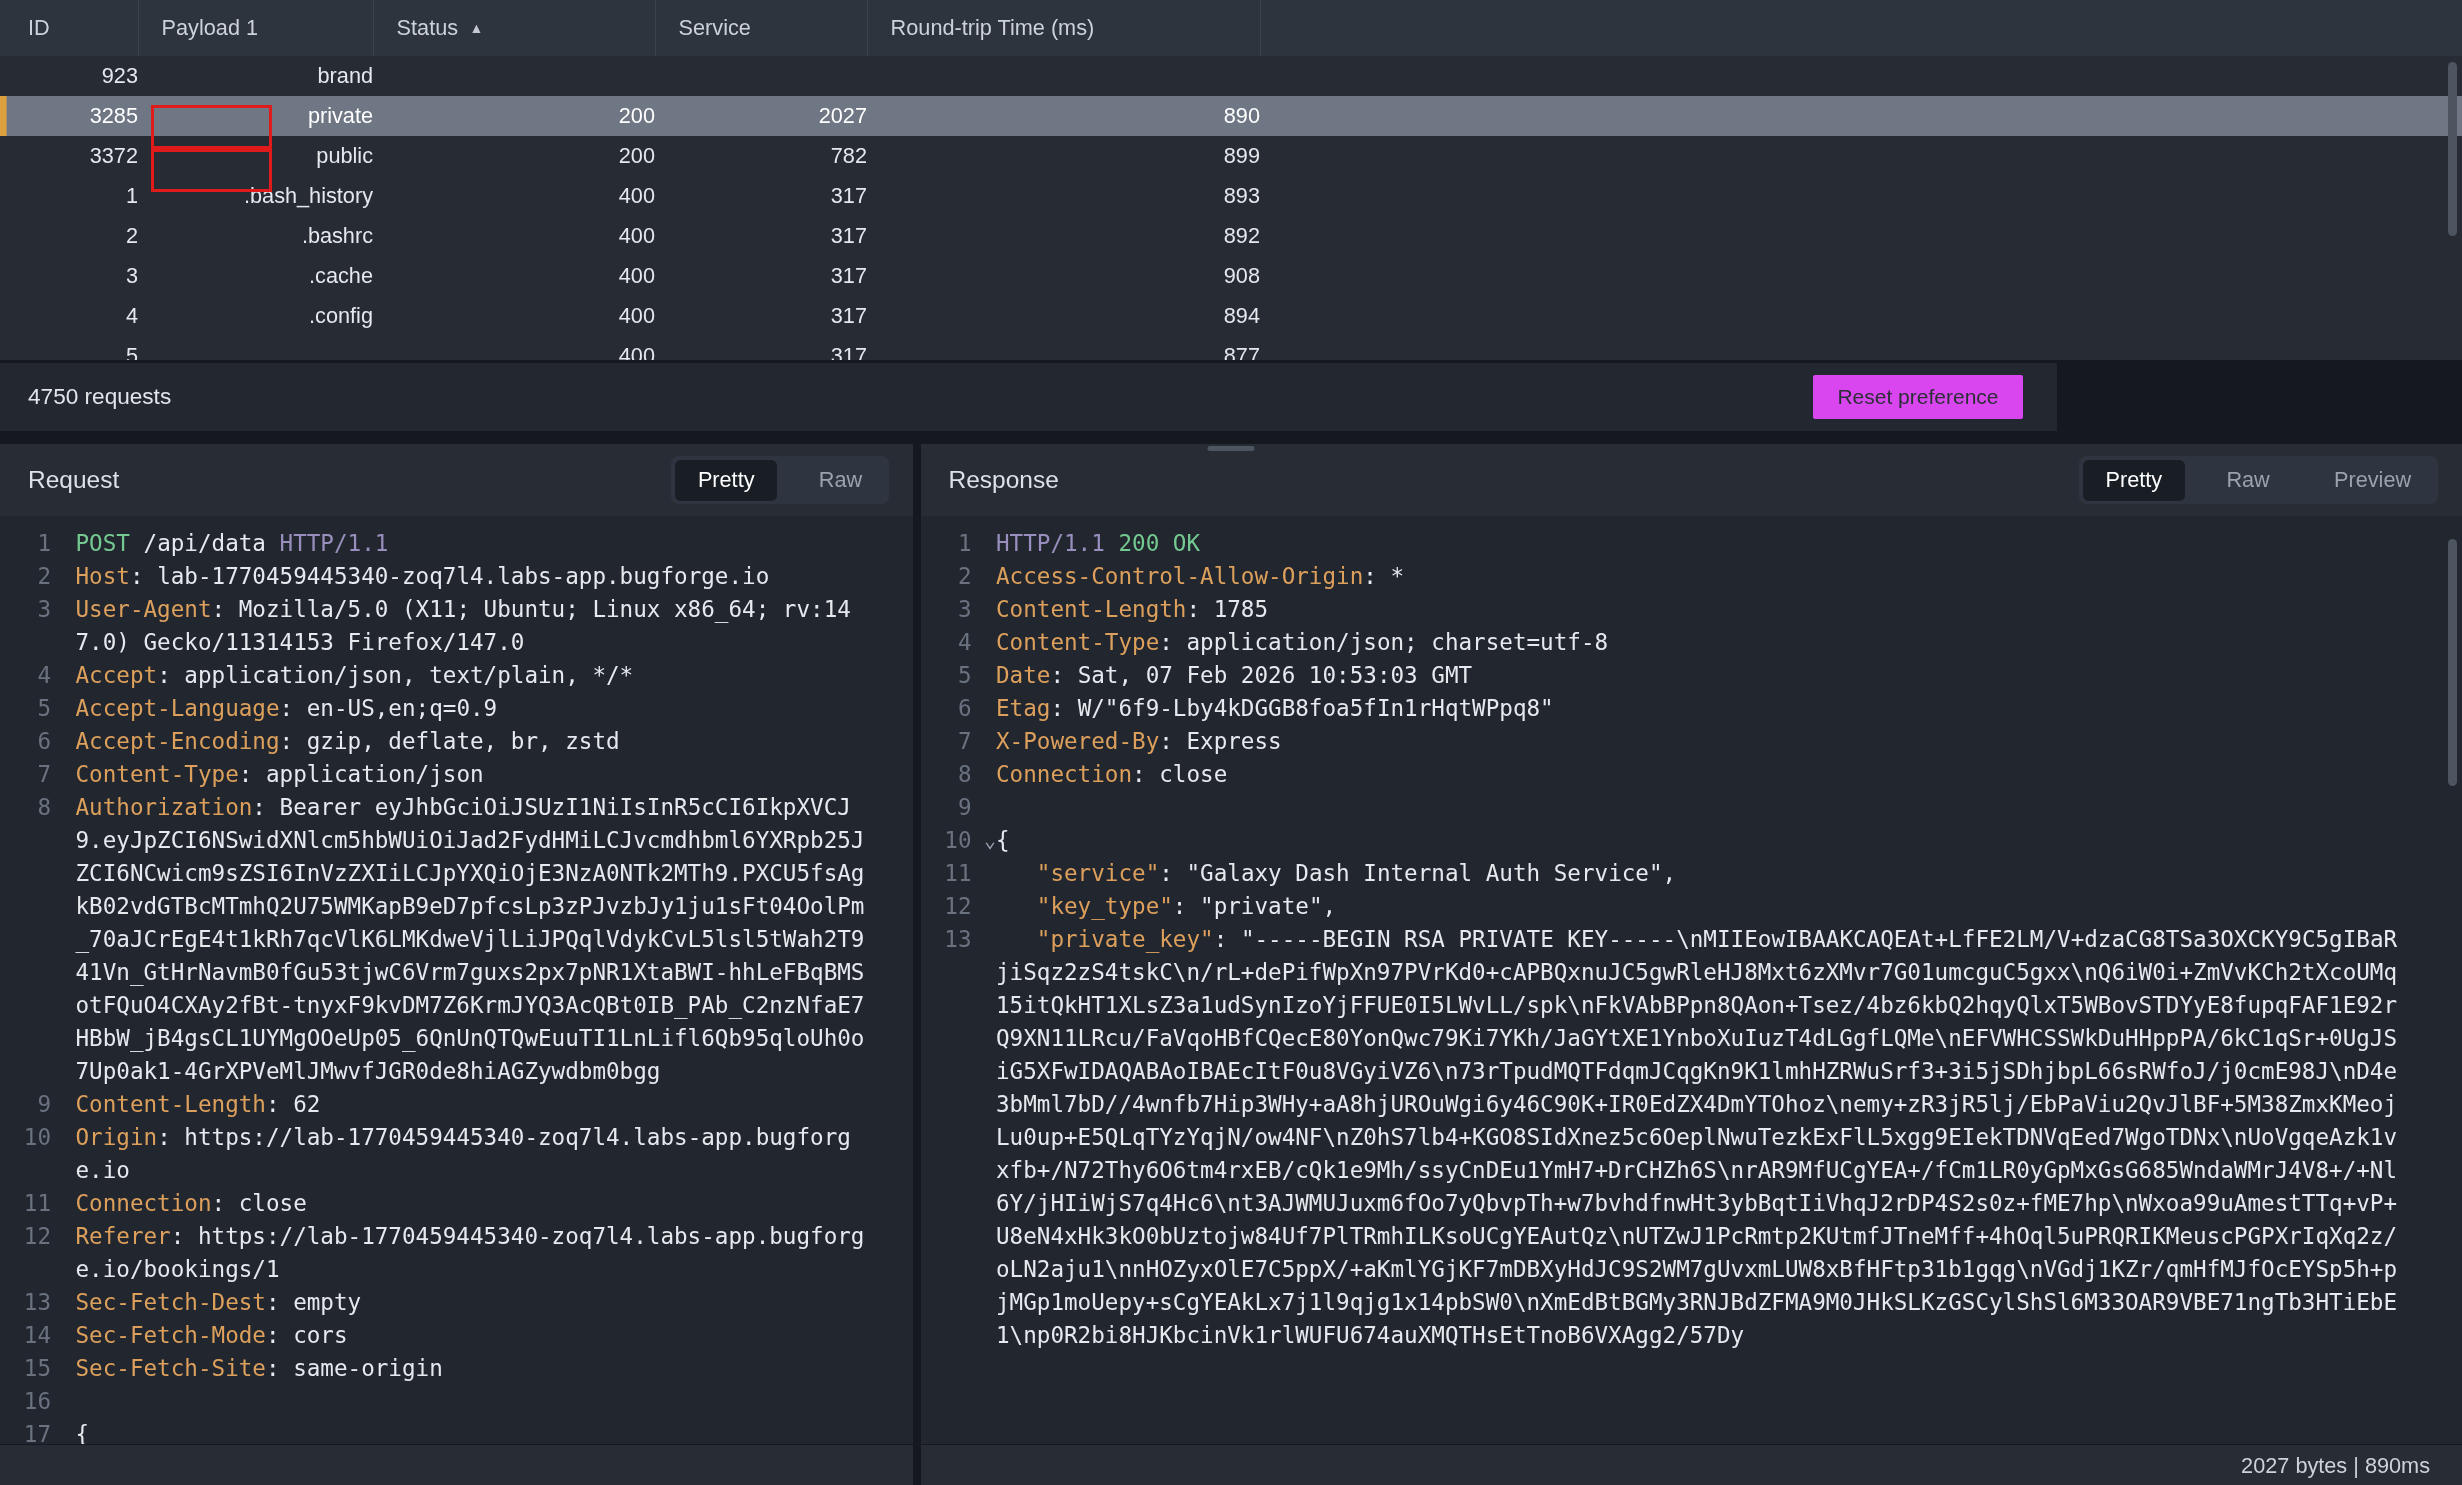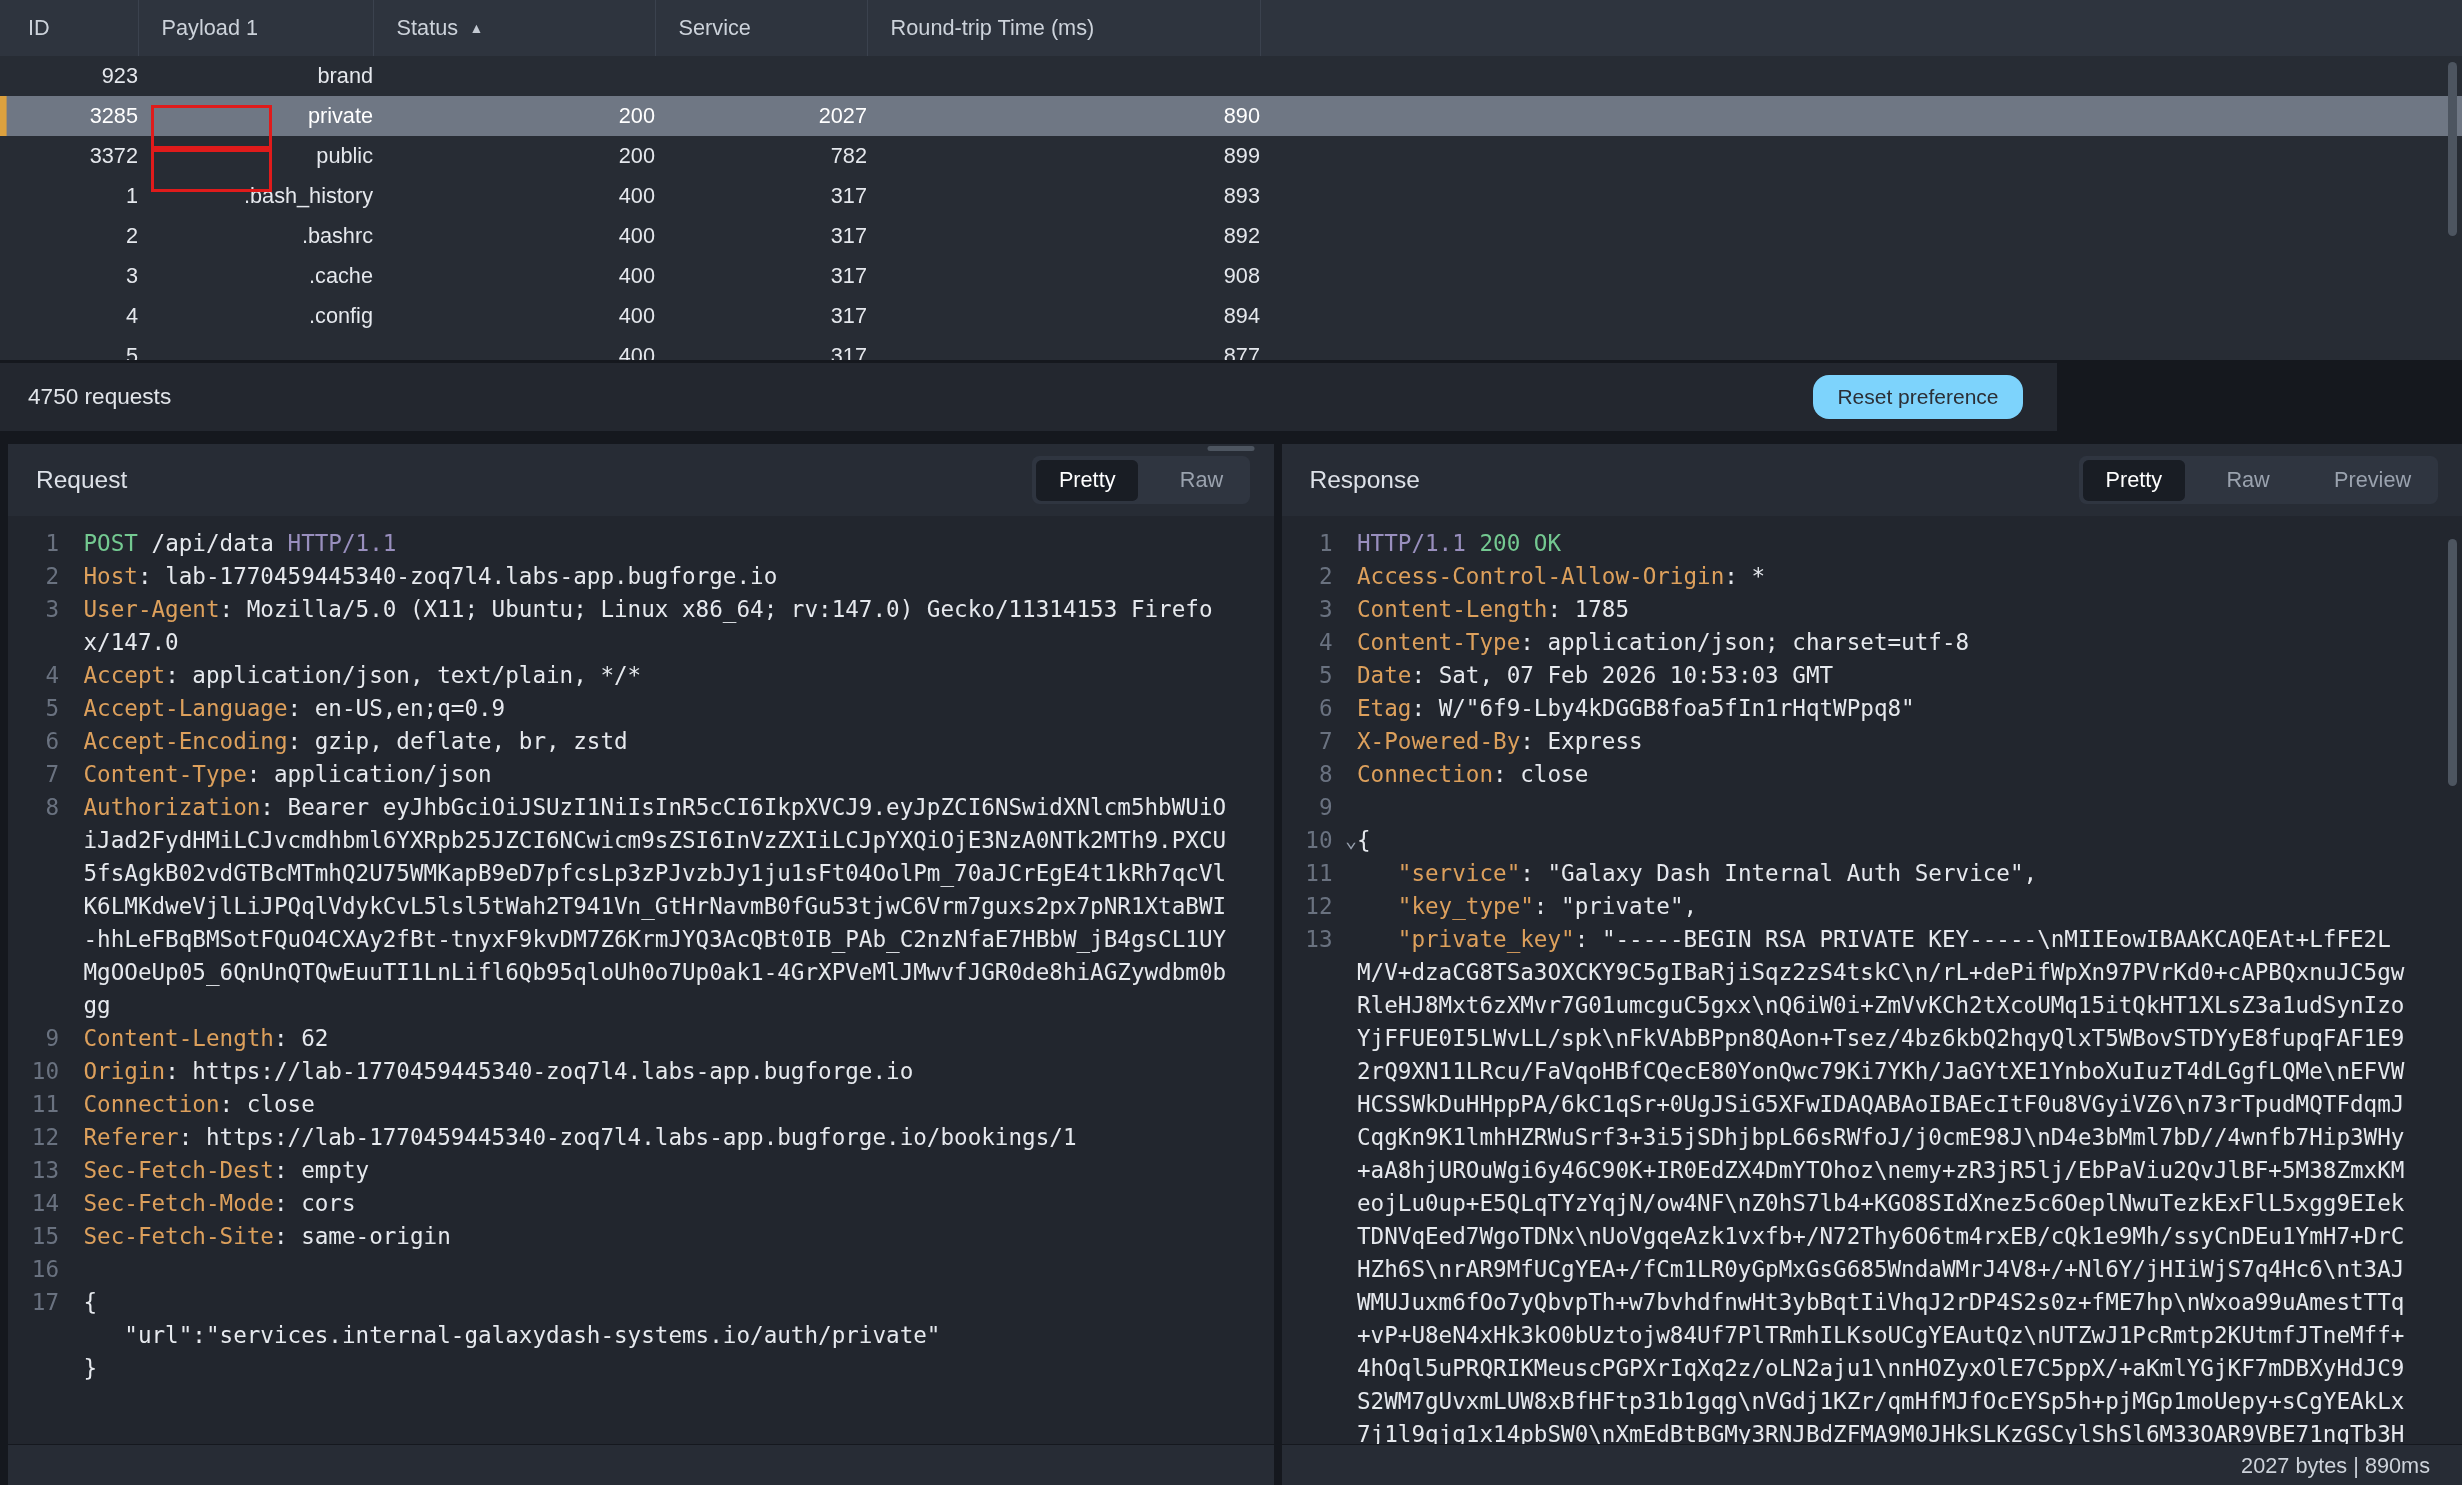--- a/index.html
+++ b/index.html
@@ -19,27 +19,27 @@
   .tbody{position:relative;}
   .trow{display:grid;grid-template-columns:138px 235px 282px 212px 393px 1fr;height:40px;align-items:center;color:#e5e8ed;font-size:21.7px;}
   .trow.selected{background:var(--selected_row_bg,#6f7784);color:#ffffff;box-shadow:inset 6.6px 0 0 var(--selected_row_marker,#dca13e);}
   .tcell{padding-left:22.6px;white-space:nowrap;overflow:hidden;}
   .tcell.c0{padding-left:28px;}
   #table-scrollbar{position:absolute;right:4.7px;top:62px;width:9.4px;height:174px;background:#4d5560;border-radius:4.7px;}
 
   
   #status-bar{position:absolute;top:363px;left:0;width:2057px;height:68px;background:#23272f;display:flex;align-items:center;}
   #requests-count{color:#e2e5ea;font-size:22.6px;padding-left:28px;}
-  #reset-btn{margin-left:auto;margin-right:34px;background:#7dd3fc;color:#2b2f36;border:none;border-radius:16px;font-size:21px;padding:10.4px 24.5px;font-family:inherit;cursor:pointer;}
+  #reset-btn{margin-left:auto;margin-right:34px;background:#d946ef;color:#2b2f36;border:none;border-radius:2px;font-size:21px;padding:10.4px 24.5px;font-family:inherit;cursor:pointer;}
 
   
   #editors{position:absolute;top:444px;left:0;right:0;bottom:0;display:flex;}
   #drag-handle{position:absolute;top:1.9px;left:50%;transform:translateX(-50%);width:47px;height:5.6px;border-radius:2.8px;background:#4d5560;}
   .panel{display:flex;flex-direction:column;background:#22262e;min-width:0;}
-  #request-panel{width:1266px;flex:none;margin-left:8px;}
+  #request-panel{width:913px;flex:none;}
   #divider{width:7.5px;background:#15181e;flex:none;cursor:col-resize;}
   #response-panel{flex:1;}
   .panel-header{height:72px;background:#272c35;display:flex;align-items:center;flex:none;}
   .panel-title{font-size:24.5px;color:#dde1e8;padding-left:28px;}
   .tabs{margin-left:auto;margin-right:24.5px;background:#2f3540;border-radius:7.5px;padding:3.8px;display:flex;gap:19px;}
   .tab{border:none;background:transparent;color:#9aa2ae;font-size:21.7px;padding:7.5px 22.6px;border-radius:5.6px;font-family:inherit;cursor:pointer;white-space:nowrap;}
   .tab.active{background:#191d24;color:#ffffff;}
   .code{flex:1;overflow:hidden;position:relative;padding-top:11.3px;font-family:"DejaVu Sans Mono",monospace;font-size:22.6px;line-height:33px;}
   .panel-footer{height:41px;flex:none;background:#272c35;border-top:1.9px solid #15181e;display:flex;align-items:center;justify-content:flex-end;color:#cdd2da;font-size:21.7px;padding-right:32px;padding-left:7px;}
 

